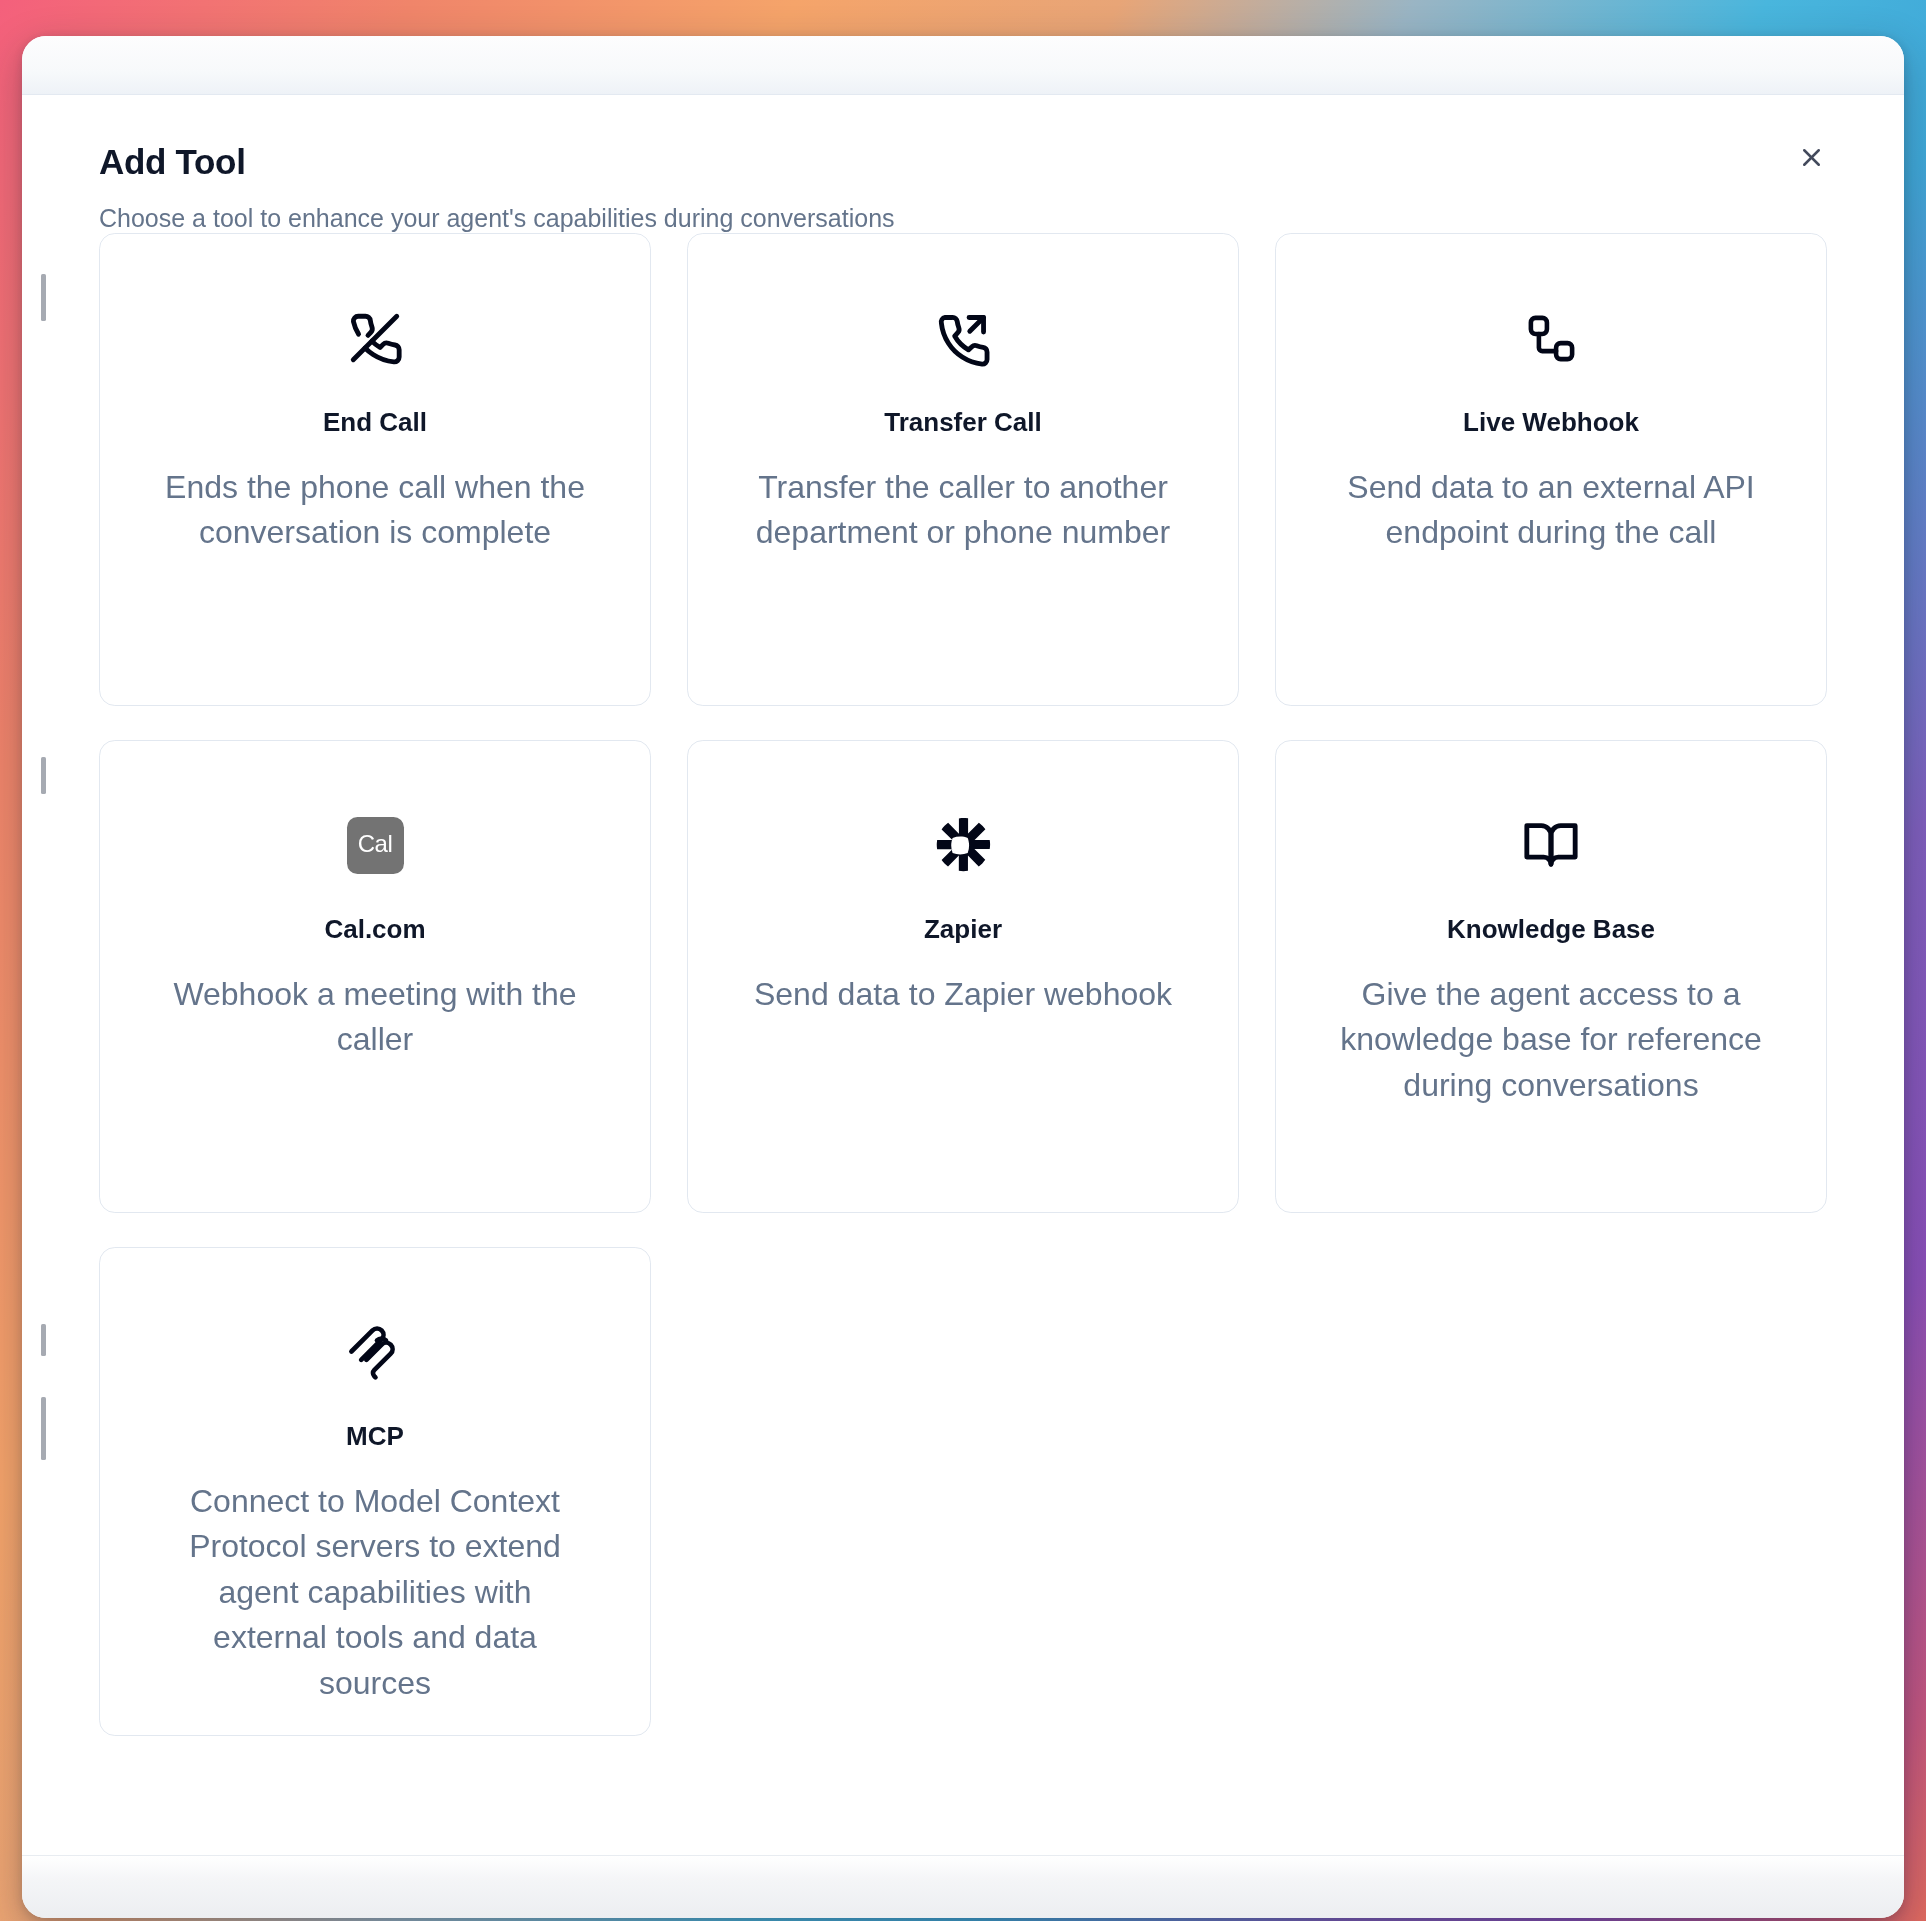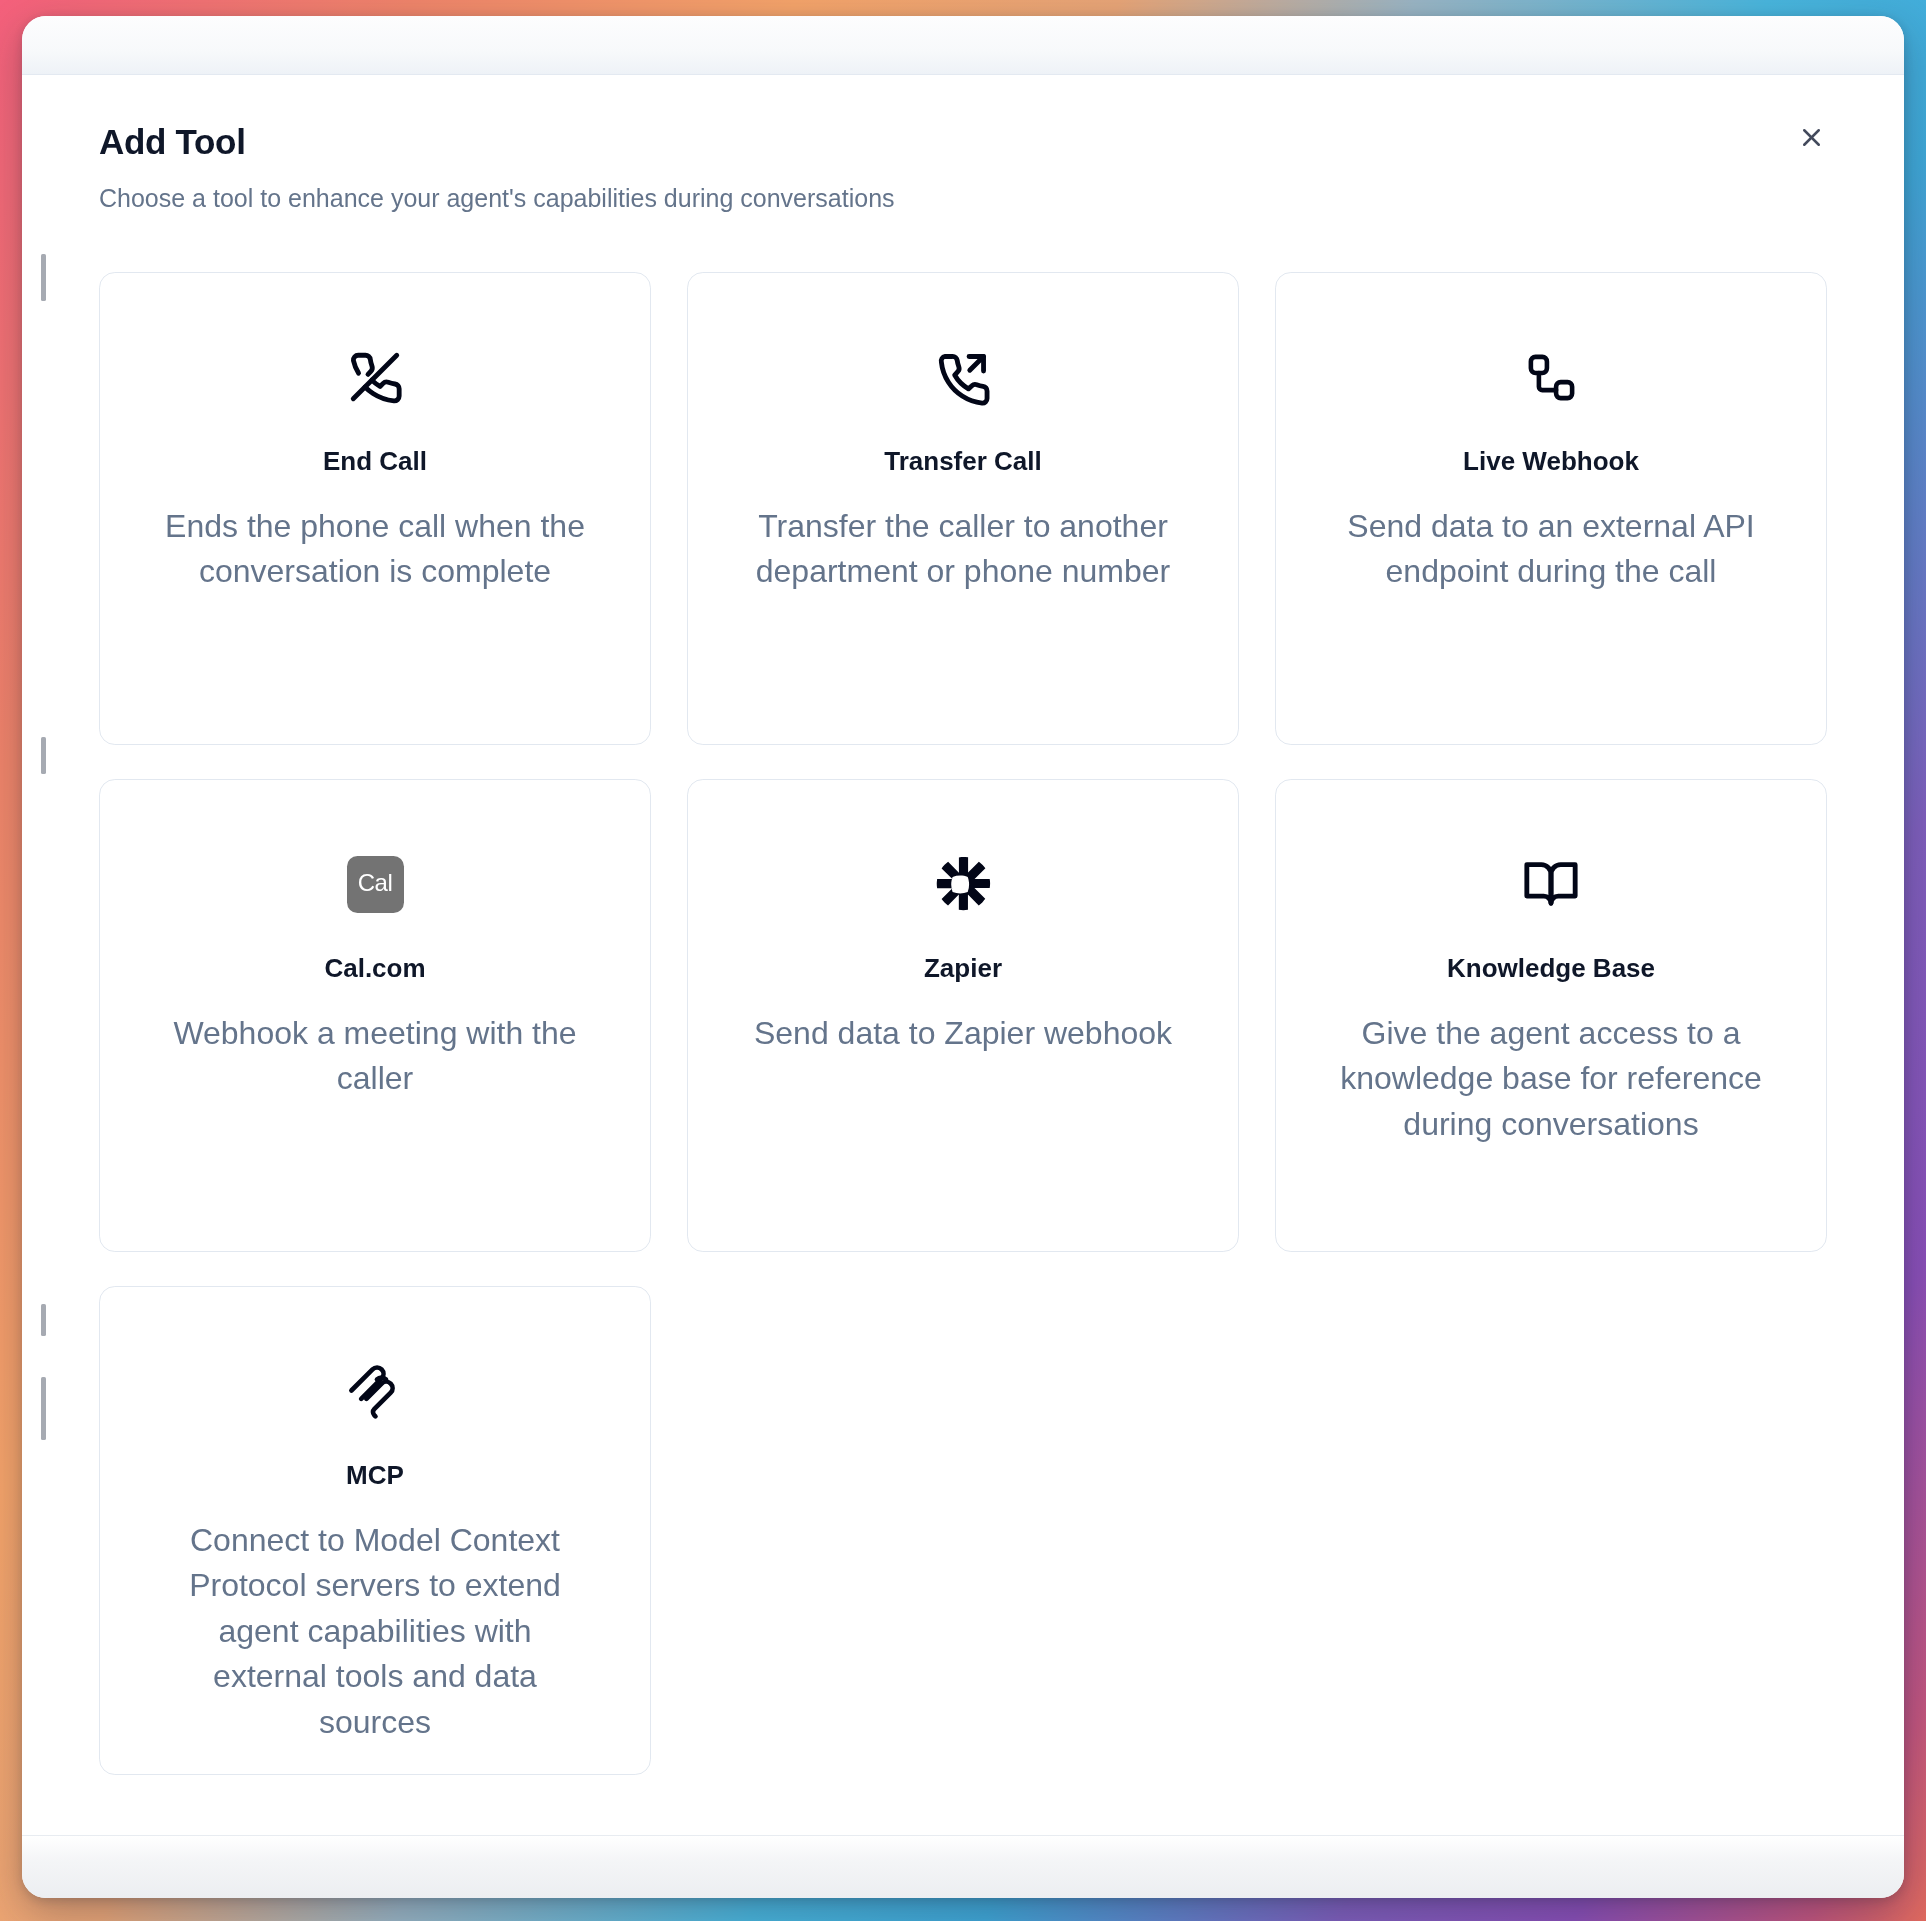--- a/index.html
+++ b/index.html
@@ -25,21 +25,21 @@
         #8a4fb8 88%,
         #c2557f 96%,
         #e06a5e 100%);
     position: relative;
   }
 
   
   #modal-shell {
     position: absolute;
     left: 22px;
-    top: 16px;
+    top: 36px;
     width: 1882px;
     height: 1882px;
     background: #ffffff;
     border-radius: 24px;
     box-shadow: 0 13.7px 42px rgba(25, 30, 50, 0.30),
                 0 2.1px 9.5px rgba(25, 30, 50, 0.16);
     overflow: hidden;
     display: flex;
     flex-direction: column;
   }
@@ -101,21 +101,20 @@
     background: transparent;
     border: none;
     border-radius: 9.5px;
     cursor: pointer;
     color: #434a5c;
   }
   #close-button svg { display: block; }
 
   
   #tool-grid {
-    margin-top: 59px;
     display: grid;
     grid-template-columns: repeat(3, 1fr);
     column-gap: 36px;
     row-gap: 34px;
   }
 
   .tool-card {
     background: #ffffff;
     border: 1.6px solid #e2e8f0;
     border-radius: 15.8px;

